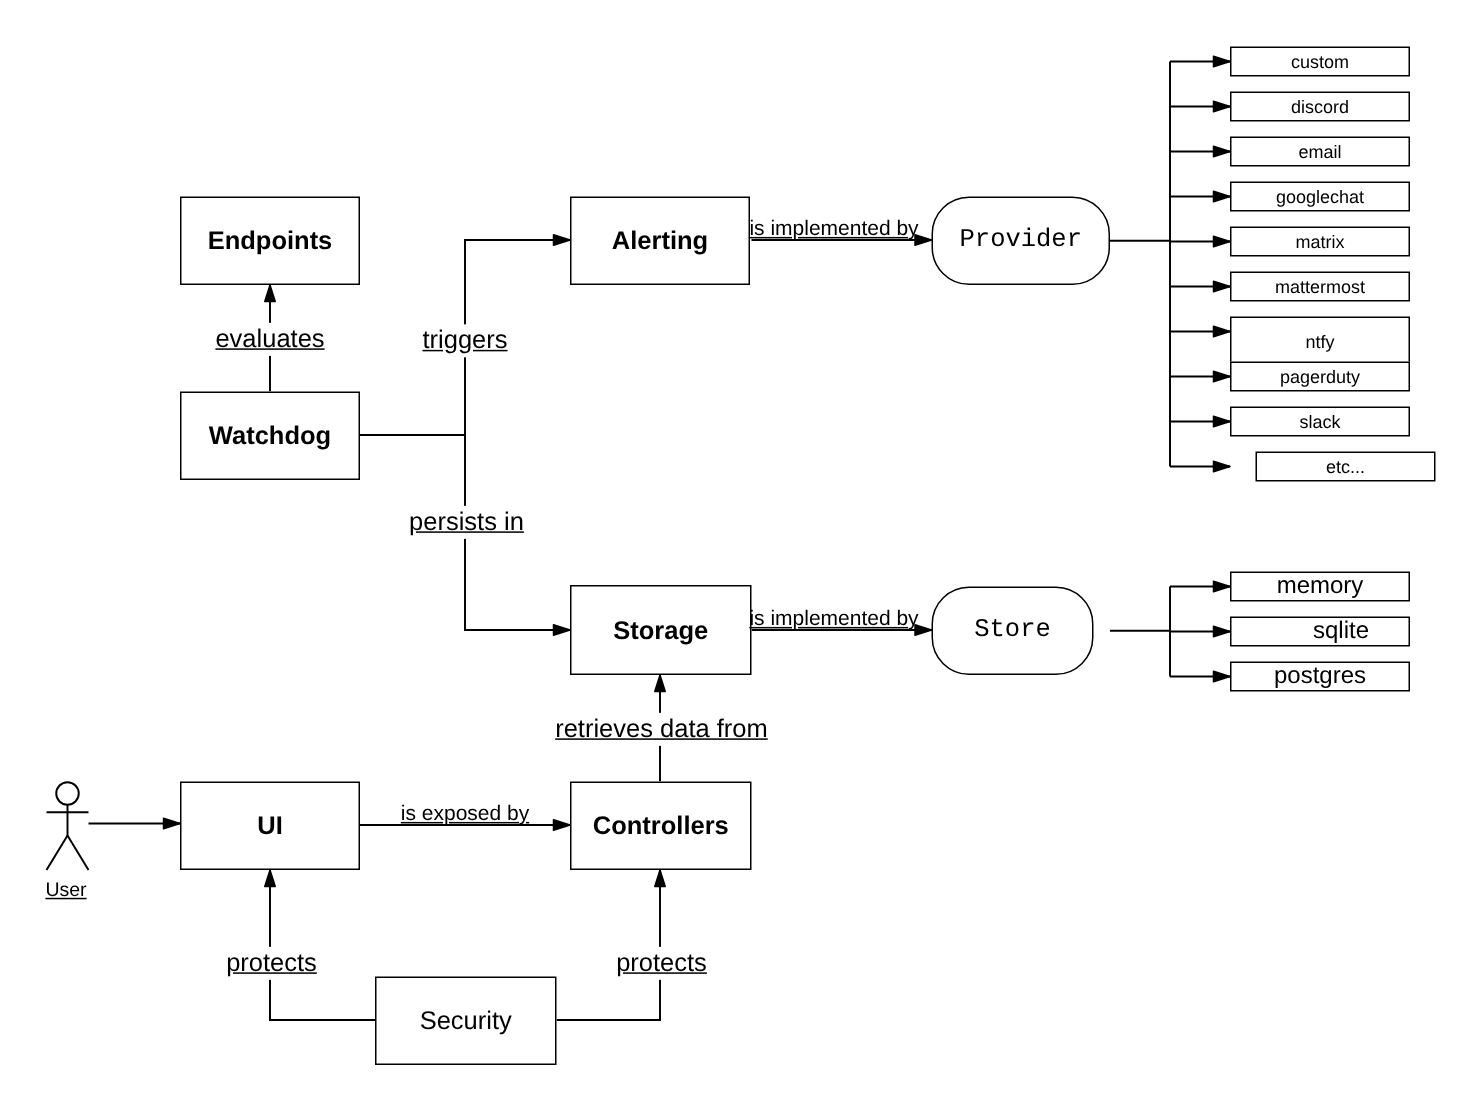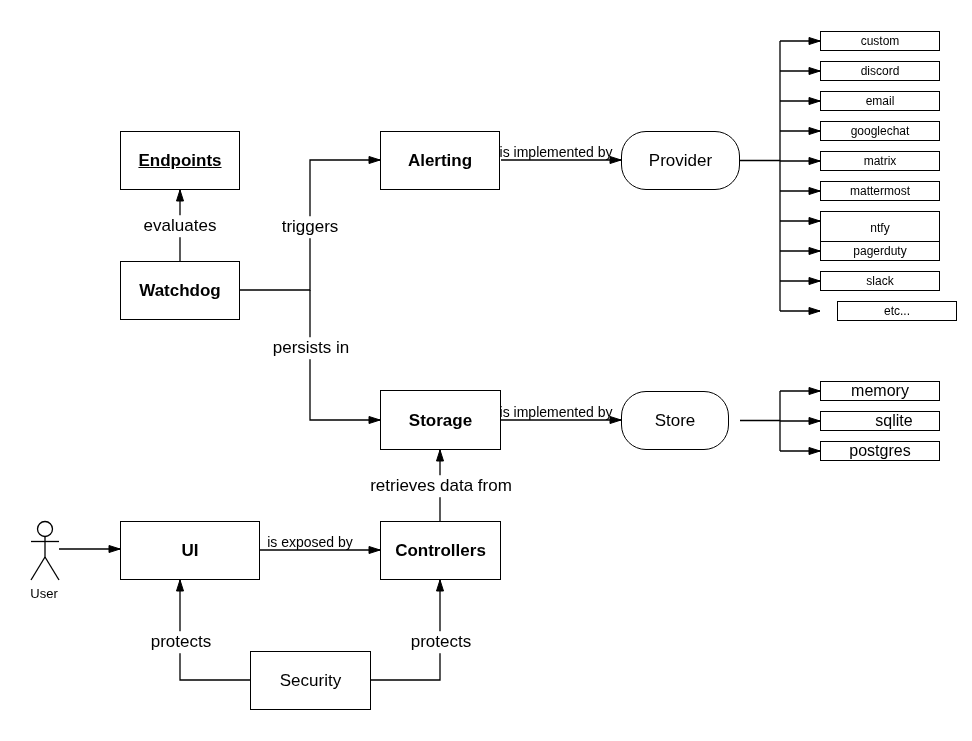--- a/index.html
+++ b/index.html
@@ -11,25 +11,25 @@
     background:var(--bg);
   }
   .layer{position:absolute;left:0;top:0;width:100%;height:100%;}
   .node{
     position:absolute;box-sizing:border-box;
     border:1.3px solid var(--stroke);
     background:var(--bg);
     display:flex;align-items:center;justify-content:center;
     white-space:nowrap;line-height:1;text-align:center;
   }
-  .node.rounded{border-radius:25px;}
+  .node.rounded{border-radius:25px;font-family:Liberation Mono, monospace;}
   .node.bold{font-weight:700;}
   .edge-label{
     position:absolute;transform:translate(-50%,-50%);
-    white-space:nowrap;line-height:1.15;
+    white-space:nowrap;line-height:1.15;text-decoration:underline;
   }
   .edge-label.masked{background:var(--bg);padding:1px 4px;}
 </style>
 </head>
 <body>
 
 <div class="canvas" style="--bg: #ffffff; --stroke: #000000; color: rgb(0, 0, 0);">
   <svg class="layer" width="972" height="741" viewBox="0 0 972 741">
     <defs>
       <marker id="arrowhead" markerUnits="userSpaceOnUse" markerWidth="14" markerHeight="10" refX="12" refY="4.5" orient="auto">
@@ -67,27 +67,27 @@
       </g>
     <g>
         <circle cx="45" cy="529" r="7.5" fill="none" stroke="#000000" stroke-width="1.3"></circle>
         <line x1="45" y1="536.5" x2="45" y2="558" stroke="#000000" stroke-width="1.3"></line>
         <line x1="31" y1="541.5" x2="59" y2="541.5" stroke="#000000" stroke-width="1.3"></line>
         <line x1="45" y1="557" x2="31" y2="580" stroke="#000000" stroke-width="1.3"></line>
         <line x1="45" y1="557" x2="59" y2="580" stroke="#000000" stroke-width="1.3"></line>
       </g>
   </svg>
   <div class="layer">
-      <div class="node bold" style="left: 120px; top: 131px; width: 120px; height: 59px; font-size: 17px; text-decoration: underline;">Endpoints</div>
+      <div class="node bold" style="left: 120px; top: 131px; width: 120px; height: 59px; font-size: 17px;">Endpoints</div>
       <div class="node bold" style="left: 120px; top: 261px; width: 120px; height: 59px; font-size: 17px;">Watchdog</div>
       <div class="node bold" style="left: 380px; top: 131px; width: 120px; height: 59px; font-size: 17px;">Alerting</div>
       <div class="node rounded" style="left: 621px; top: 131px; width: 119px; height: 59px; font-size: 17px;">Provider</div>
       <div class="node bold" style="left: 380px; top: 390px; width: 121px; height: 60px; font-size: 17px;">Storage</div>
       <div class="node rounded" style="left: 621px; top: 391px; width: 108px; height: 59px; font-size: 17px;">Store</div>
-      <div class="node bold" style="left: 120px; top: 521px; width: 140px; height: 59px; font-size: 17px;">UI</div>
+      <div class="node bold" style="left: 120px; top: 521px; width: 120px; height: 59px; font-size: 17px;">UI</div>
       <div class="node bold" style="left: 380px; top: 521px; width: 121px; height: 59px; font-size: 17px;">Controllers</div>
       <div class="node" style="left: 250px; top: 651px; width: 121px; height: 59px; font-size: 17px;">Security</div>
       <div class="node" style="left: 820px; top: 31px; width: 120px; height: 20px; font-size: 12px;">custom</div>
       <div class="node" style="left: 820px; top: 61px; width: 120px; height: 20px; font-size: 12px;">discord</div>
       <div class="node" style="left: 820px; top: 91px; width: 120px; height: 20px; font-size: 12px;">email</div>
       <div class="node" style="left: 820px; top: 121px; width: 120px; height: 20px; font-size: 12px;">googlechat</div>
       <div class="node" style="left: 820px; top: 151px; width: 120px; height: 20px; font-size: 12px;">matrix</div>
       <div class="node" style="left: 820px; top: 181px; width: 120px; height: 20px; font-size: 12px; text-align: right;">mattermost</div>
       <div class="node" style="left: 820px; top: 211px; width: 120px; height: 34px; font-size: 12px;">ntfy</div>
       <div class="node" style="left: 820px; top: 241px; width: 120px; height: 20px; font-size: 12px;">pagerduty</div>

